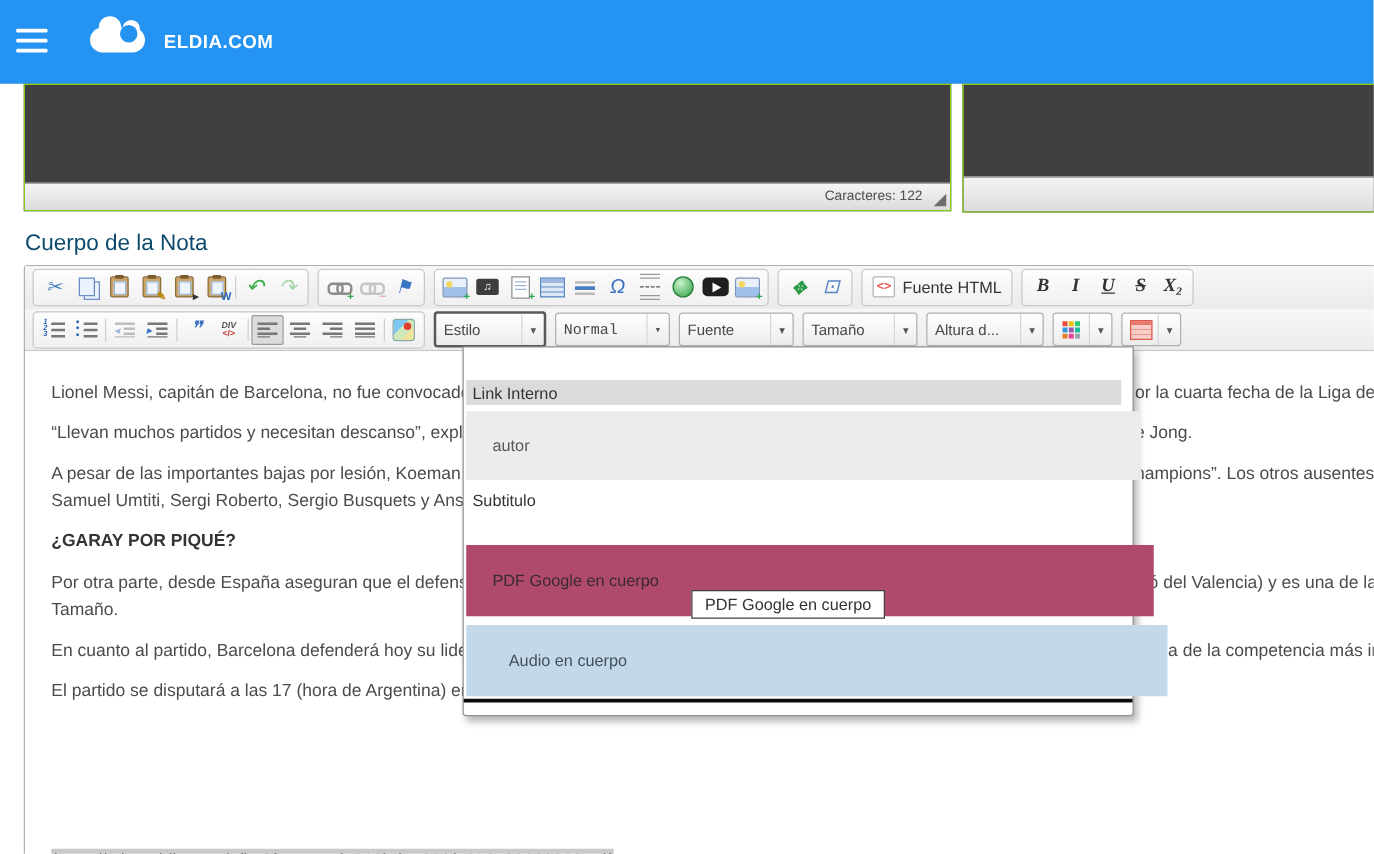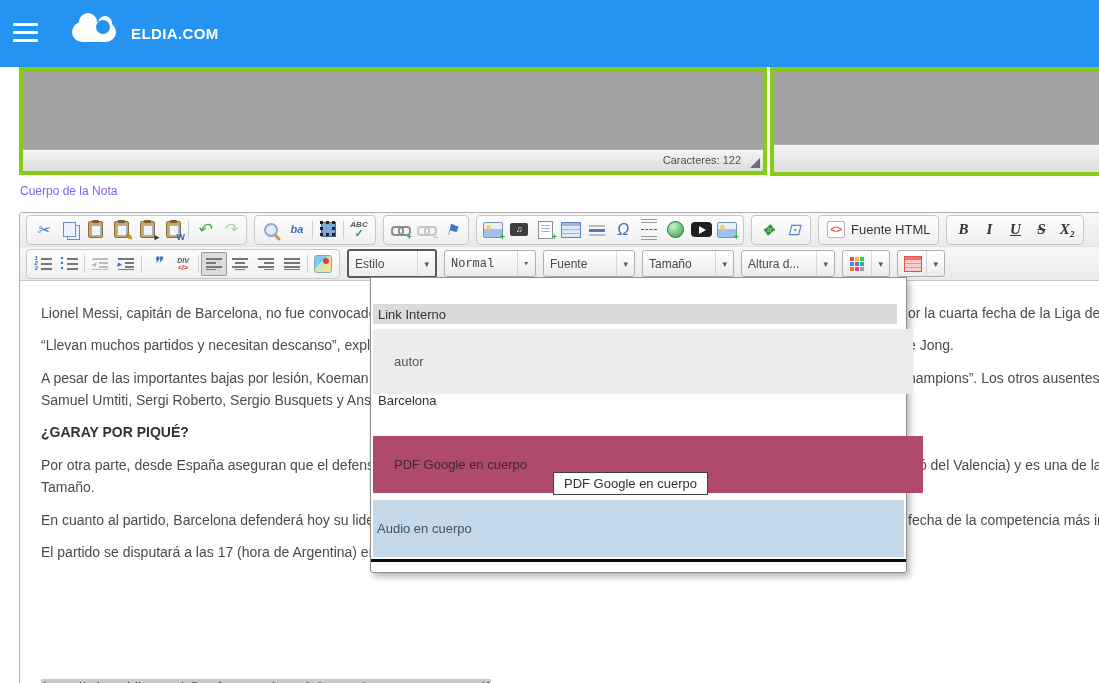--- a/index.html
+++ b/index.html
@@ -9,30 +9,30 @@
   .hdr{position:absolute;left:0;top:0;width:1099px;height:67px;background:#2493f2}
   .burger{position:absolute;left:13px;top:23px;width:25px;height:19px;cursor:pointer}
   .burger i{display:block;height:3px;background:#fff;margin-bottom:5px;border-radius:1px}
   .logo{position:absolute;left:66px;top:14px;width:58px;height:38px}
   .cloud{position:absolute;left:6px;top:8px;width:44px;height:20px;background:#fff;border-radius:12px}
   .cloud::before{content:"";position:absolute;left:7px;top:-9px;width:18px;height:18px;background:#fff;border-radius:50%}
   .cloud::after{content:"";position:absolute;right:4px;top:-6px;width:14px;height:14px;background:#fff;border-radius:50%}
   .cloud-notch{position:absolute;left:30px;top:6px;width:14px;height:14px;background:#2493f2;border-radius:50%}
   .hdr-title{position:absolute;left:131px;top:25px;color:#fff;font-size:15px;font-weight:bold;letter-spacing:.4px}
   
-  .panel{position:absolute;background:#a3a3a3;border:4px solid #84cc16}
+  .panel{position:absolute;background:#404040;border:1px solid #84cc16}
   .panel-l{left:19px;top:67px;width:740px;height:100px}
   .panel-r{left:770px;top:67px;width:340px;height:101px}
   .pfoot{position:absolute;left:0;right:0;bottom:0;border-top:1px solid #b4b4b4;
          background:linear-gradient(#f4f4f4,#dcdcdc)}
   .pfoot-l{height:21px}.pfoot-r{height:27px}
   .chars{position:absolute;right:22px;top:4px;font-size:11px;color:#4d4d4d}
   .rsz{position:absolute;right:3px;bottom:3px;width:0;height:0;
        border-left:10px solid transparent;border-bottom:10px solid #6d6d6d;cursor:nwse-resize}
-  .body-label{position:absolute;left:20px;top:184px;font-size:12px;color:#8b5cf6}
+  .body-label{position:absolute;left:20px;top:184px;font-size:18px;color:#0c4a6e}
   
   .editor{position:absolute;left:19px;top:212px;width:1085px;height:471px;border:1px solid #b0b0b0;
           border-radius:3px 3px 0 0;background:#fff}
   .trow{position:relative;height:33px;background:linear-gradient(#f7f7f7,#ebebeb);
         display:flex;align-items:center;padding:0 6px;gap:7px;border-bottom:1px solid #e3e3e3}
   .trow2{border-bottom:1px solid #c6c6c6}
   .tgroup{display:flex;align-items:center;height:28px;padding:0 3px;border:1px solid #c9c9c9;
           border-radius:4px;background:linear-gradient(#fdfdfd,#f0f0f0);flex:0 0 auto}
   .tbtn{position:relative;width:26px;height:24px;display:flex;align-items:center;justify-content:center;
         cursor:pointer;border-radius:2px}
@@ -201,39 +201,20 @@
         <span class="tsep"></span>
         <span class="tbtn">
           <i class="ig " style="color: rgb(63, 174, 73); font-size: 17px;">↶</i>
         </span>
         <span class="tbtn disabled">
           <i class="ig " style="color: rgb(63, 174, 73); font-size: 17px;">↷</i>
         </span>
       </span>
       <span class="tgroup">
         <span class="tbtn">
-          <i class="ig sh-find"></i>
-        </span>
-        <span class="tbtn">
-          <i class="ig " style="color: rgb(58, 111, 196); font-size: 11px; font-weight: bold; font-style: italic;">ba</i>
-        </span>
-        <span class="tsep"></span>
-        <span class="tbtn">
-          <i class="ig sh-selectall"></i>
-        </span>
-        <span class="tsep"></span>
-        <span class="tbtn">
-          <i class="ig sh-scayt">
-            <b>ABC</b>
-            <em>✓</em>
-          </i>
-        </span>
-      </span>
-      <span class="tgroup">
-        <span class="tbtn">
           <i class="ig sh-chain"></i>
           <span class="badge" style="color: rgb(45, 164, 78);">+</span>
         </span>
         <span class="tbtn disabled">
           <i class="ig sh-chain"></i>
           <span class="badge" style="color: rgb(217, 83, 79);">−</span>
         </span>
         <span class="tbtn">
           <i class="ig " style="color: rgb(58, 118, 196); font-size: 15px;">⚑</i>
         </span>
@@ -418,20 +399,20 @@
         <span class="rf">fecha de la competencia más imp</span>
       </div>
       <div class="cline" style="top: 263px;">
         <span class="lf">El partido se disputará a las 17 (hora de Argentina) en e</span>
       </div>
     </div>
 </div>
 
 <div class="ddpanel" id="ddpanel">
 <div class="dditem" style="top: 26px; height: 20px; left: 2px; width: 519px; padding-left: 5px; background: rgb(219, 219, 219); color: rgb(51, 51, 51); text-align: right;">Link Interno</div>
-    <div class="dditem" style="top: 51px; height: 65px; left: 2px; width: 519px; padding-left: 21px; background: rgb(236, 236, 236); color: rgb(85, 85, 85);">autor</div>
-    <div class="dditem" style="top: 113px; height: 19px; left: 2px; width: 519px; padding-left: 5px; color: rgb(51, 51, 51);">Barcelona</div>
+    <div class="dditem" style="top: 51px; height: 55px; left: 2px; width: 519px; padding-left: 21px; background: rgb(236, 236, 236); color: rgb(85, 85, 85);">autor</div>
+    <div class="dditem" style="top: 113px; height: 19px; left: 2px; width: 519px; padding-left: 5px; color: rgb(51, 51, 51);">Subtitulo</div>
     <div class="dditem" style="top: 158px; height: 57px; left: 2px; width: 529px; padding-left: 21px; background: rgb(176, 74, 106); color: rgb(58, 42, 48);">PDF Google en cuerpo</div>
-    <div class="dditem" style="top: 222px; height: 57px; left: 2px; width: 527px; padding-left: 4px; background: rgb(195, 217, 233); color: rgb(68, 80, 90);">Audio en cuerpo</div>
+    <div class="dditem" style="top: 222px; height: 57px; left: 2px; width: 527px; padding-left: 34px; background: rgb(195, 217, 233); color: rgb(68, 80, 90);">Audio en cuerpo</div>
     <div class="ddline"></div>
   </div>
 
 <div class="tooltip">PDF Google en cuerpo</div>
 
 </body></html>

